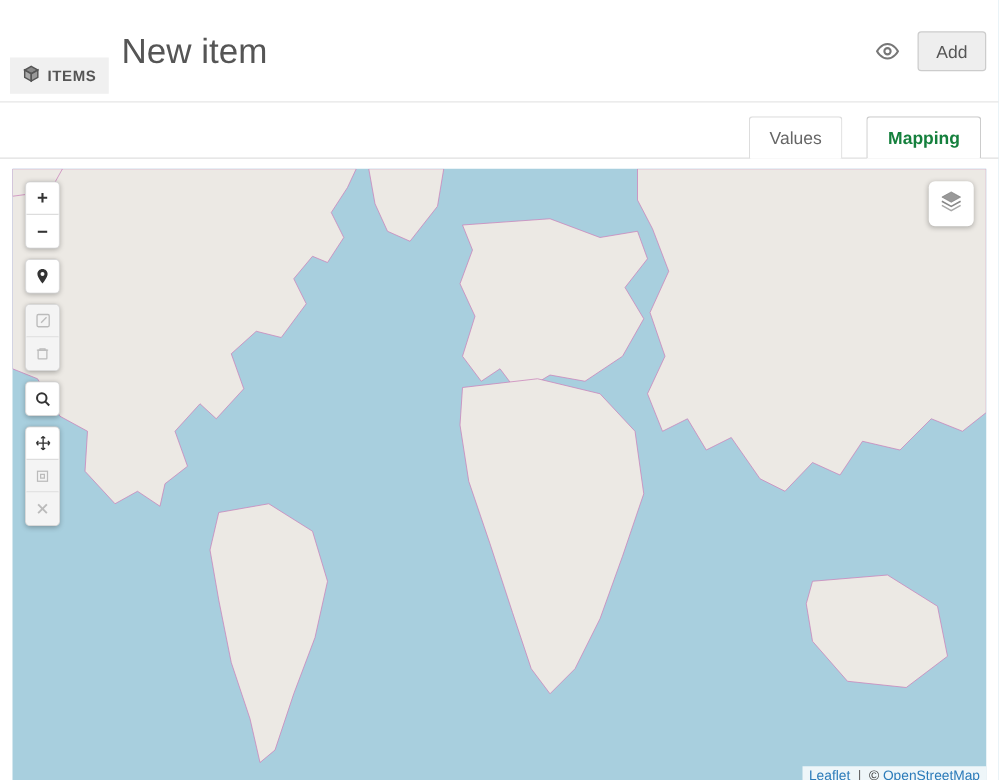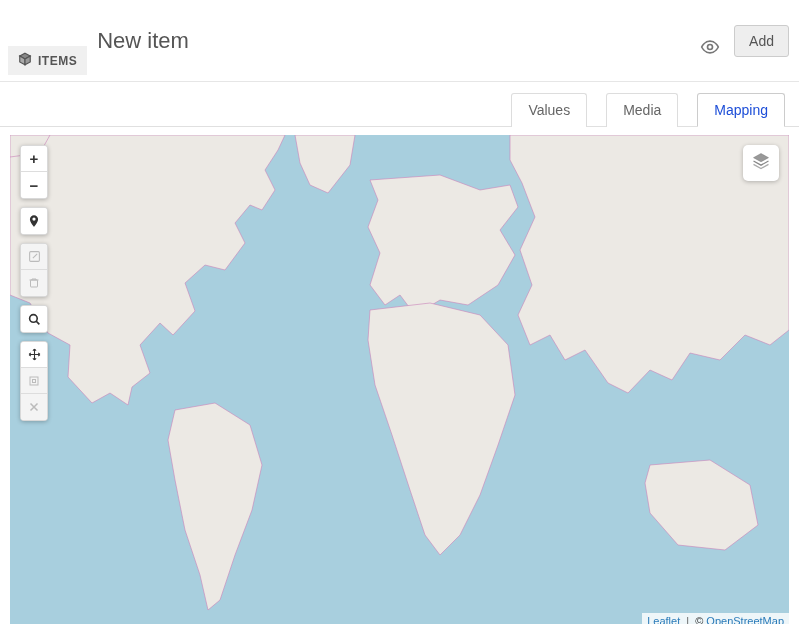--- a/index.html
+++ b/index.html
@@ -23,28 +23,28 @@
     background: #f0f0f0;
     padding: 6px 10px;
     font-size: 12px;
     font-weight: 600;
     color: #555;
     letter-spacing: 0.5px;
     margin-top: 40px;
   }
   .breadcrumb svg { margin-right: 6px; }
   .title {
-    font-size: 22px;
+    font-size: 28px;
     font-weight: 400;
     color: #555;
     flex: 1;
   }
   .header-actions {
     display: flex;
-    align-items: flex-end;
+    align-items: center;
     gap: 14px;
   }
   .eye-icon { color: #777; display:flex; align-items:center; }
   .add-btn {
     background: #eee;
     border: 1px solid #ccc;
     border-radius: 3px;
     padding: 7px 14px;
     font-size: 14px;
     color: #555;
@@ -63,22 +63,22 @@
     border-radius: 3px 3px 0 0;
     padding: 8px 16px;
     font-size: 14px;
     color: #666;
     background: #fff;
     cursor: pointer;
     position: relative;
     top: 1px;
   }
   .tab.active {
-    color: #1d4ed8;
-    font-weight: 400;
+    color: #15803d;
+    font-weight: 700;
     border-color: #ccc;
     background:#fff;
     border-bottom: 1px solid #fff;
   }
   .map-wrap {
     padding: 8px 10px 12px 10px;
   }
   .map {
     position: relative;
     width: 100%;
@@ -172,21 +172,20 @@
         <path d="M2 12s3.5-7 10-7 10 7 10 7-3.5 7-10 7S2 12 2 12z"></path>
         <circle cx="12" cy="12" r="3"></circle>
       </svg>
     </span>
     <button class="add-btn">Add</button>
   </div>
 </div>
 
 <div class="tabs">
   <div class="tab">Values</div>
-  <div class="tab">Media</div>
   <div class="tab active">Mapping</div>
 </div>
 
 <div class="map-wrap">
   <div class="map">
 
     <svg class="world" viewBox="0 0 779 494" preserveAspectRatio="none">
       <g fill="#ece9e4" stroke="#c982b9" stroke-width="0.6">
 
         <path d="M0 0 L275 0 L268 15 L255 35 L265 55 L252 75 L240 70 L225 88 L235 108 L215 135 L195 130 L175 148 L185 176 L163 200 L150 188 L130 210 L140 238 L122 252 L118 270 L100 258 L82 268 L58 242 L60 210 L38 198 L20 168 L0 160 Z"></path>

